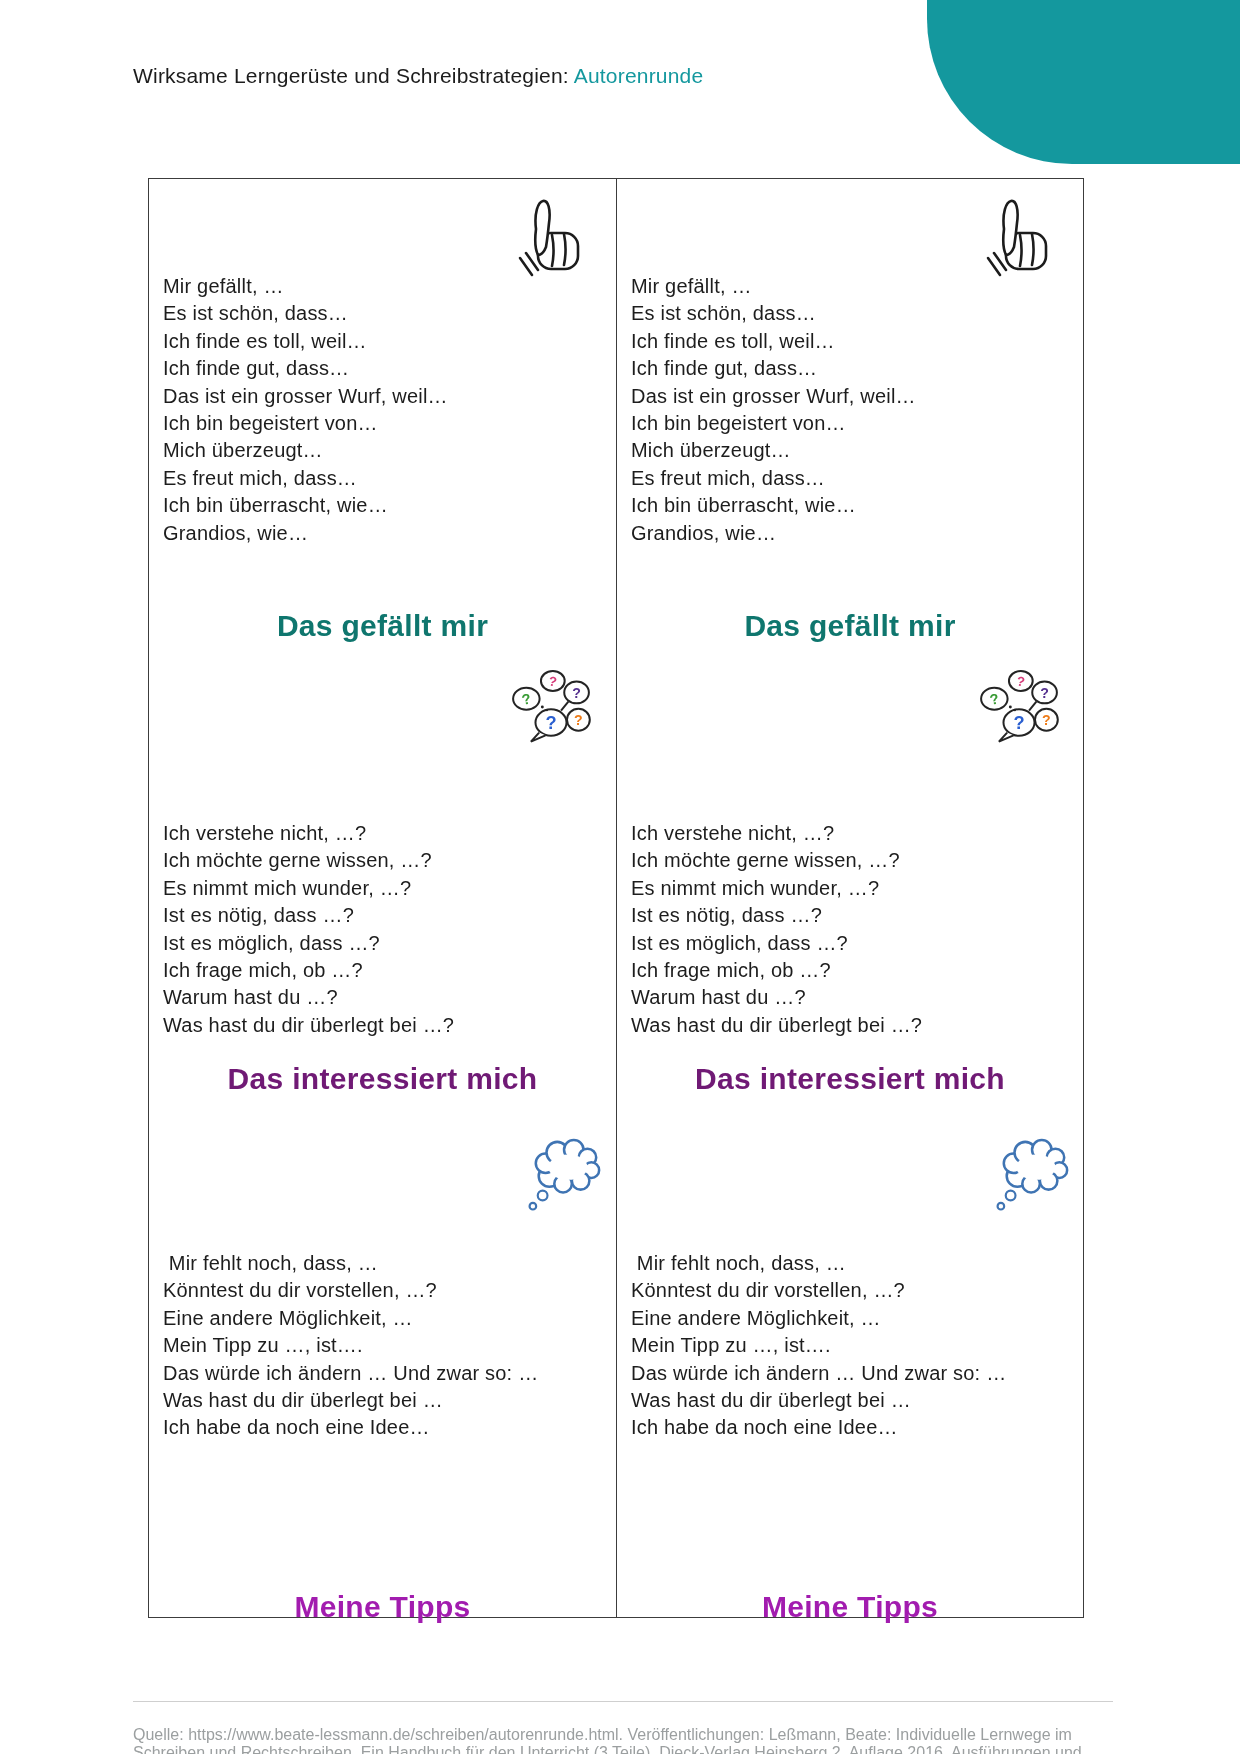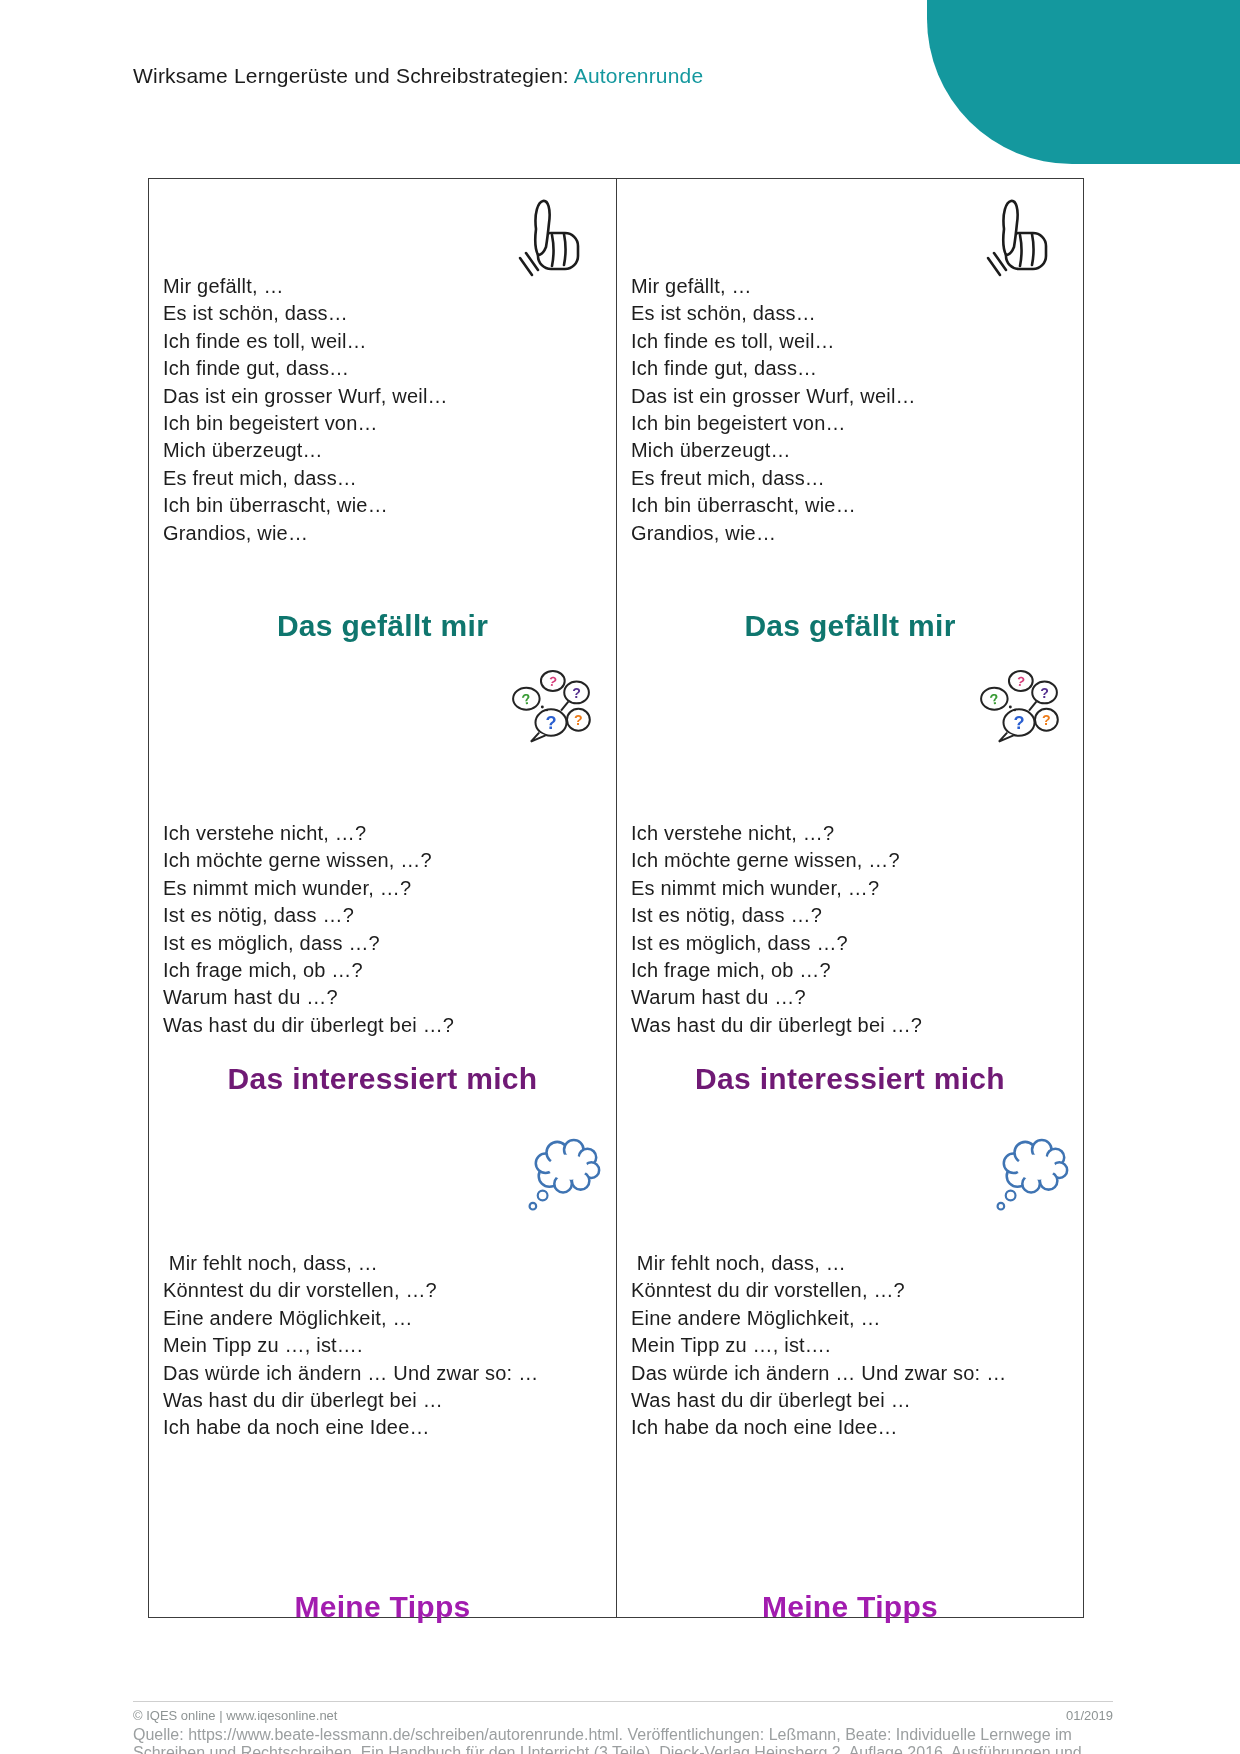--- a/index.html
+++ b/index.html
@@ -262,18 +262,14 @@
           <div class="line">Was hast du dir überlegt bei …</div>
           <div class="line">Ich habe da noch eine Idee…</div>
         </div>
       <div class="sec-heading h-tips">Meine Tipps</div>
     </div>
 
   </div>
 
   <div class="footer-source">Quelle: https://www.beate-lessmann.de/schreiben/autorenrunde.html. Veröffentlichungen: Leßmann, Beate: Individuelle Lernwege im Schreiben und Rechtschreiben. Ein Handbuch für den Unterricht (3 Teile). Dieck-Verlag Heinsberg 2. Auflage 2016. Ausführungen und Unterrichtsbeispiele zu Autorenrunden finden sich in Teil I (Klassen 1 und 2) und Teil II A (Klassen 3 bis 6).</div>
   <div class="footer-rule"></div>
-  <div class="footer-meta">
-    <span>© IQES online | www.iqesonline.net</span>
-    <span>01/2019</span>
-  </div>
 
 </div>
 
 </body></html>

